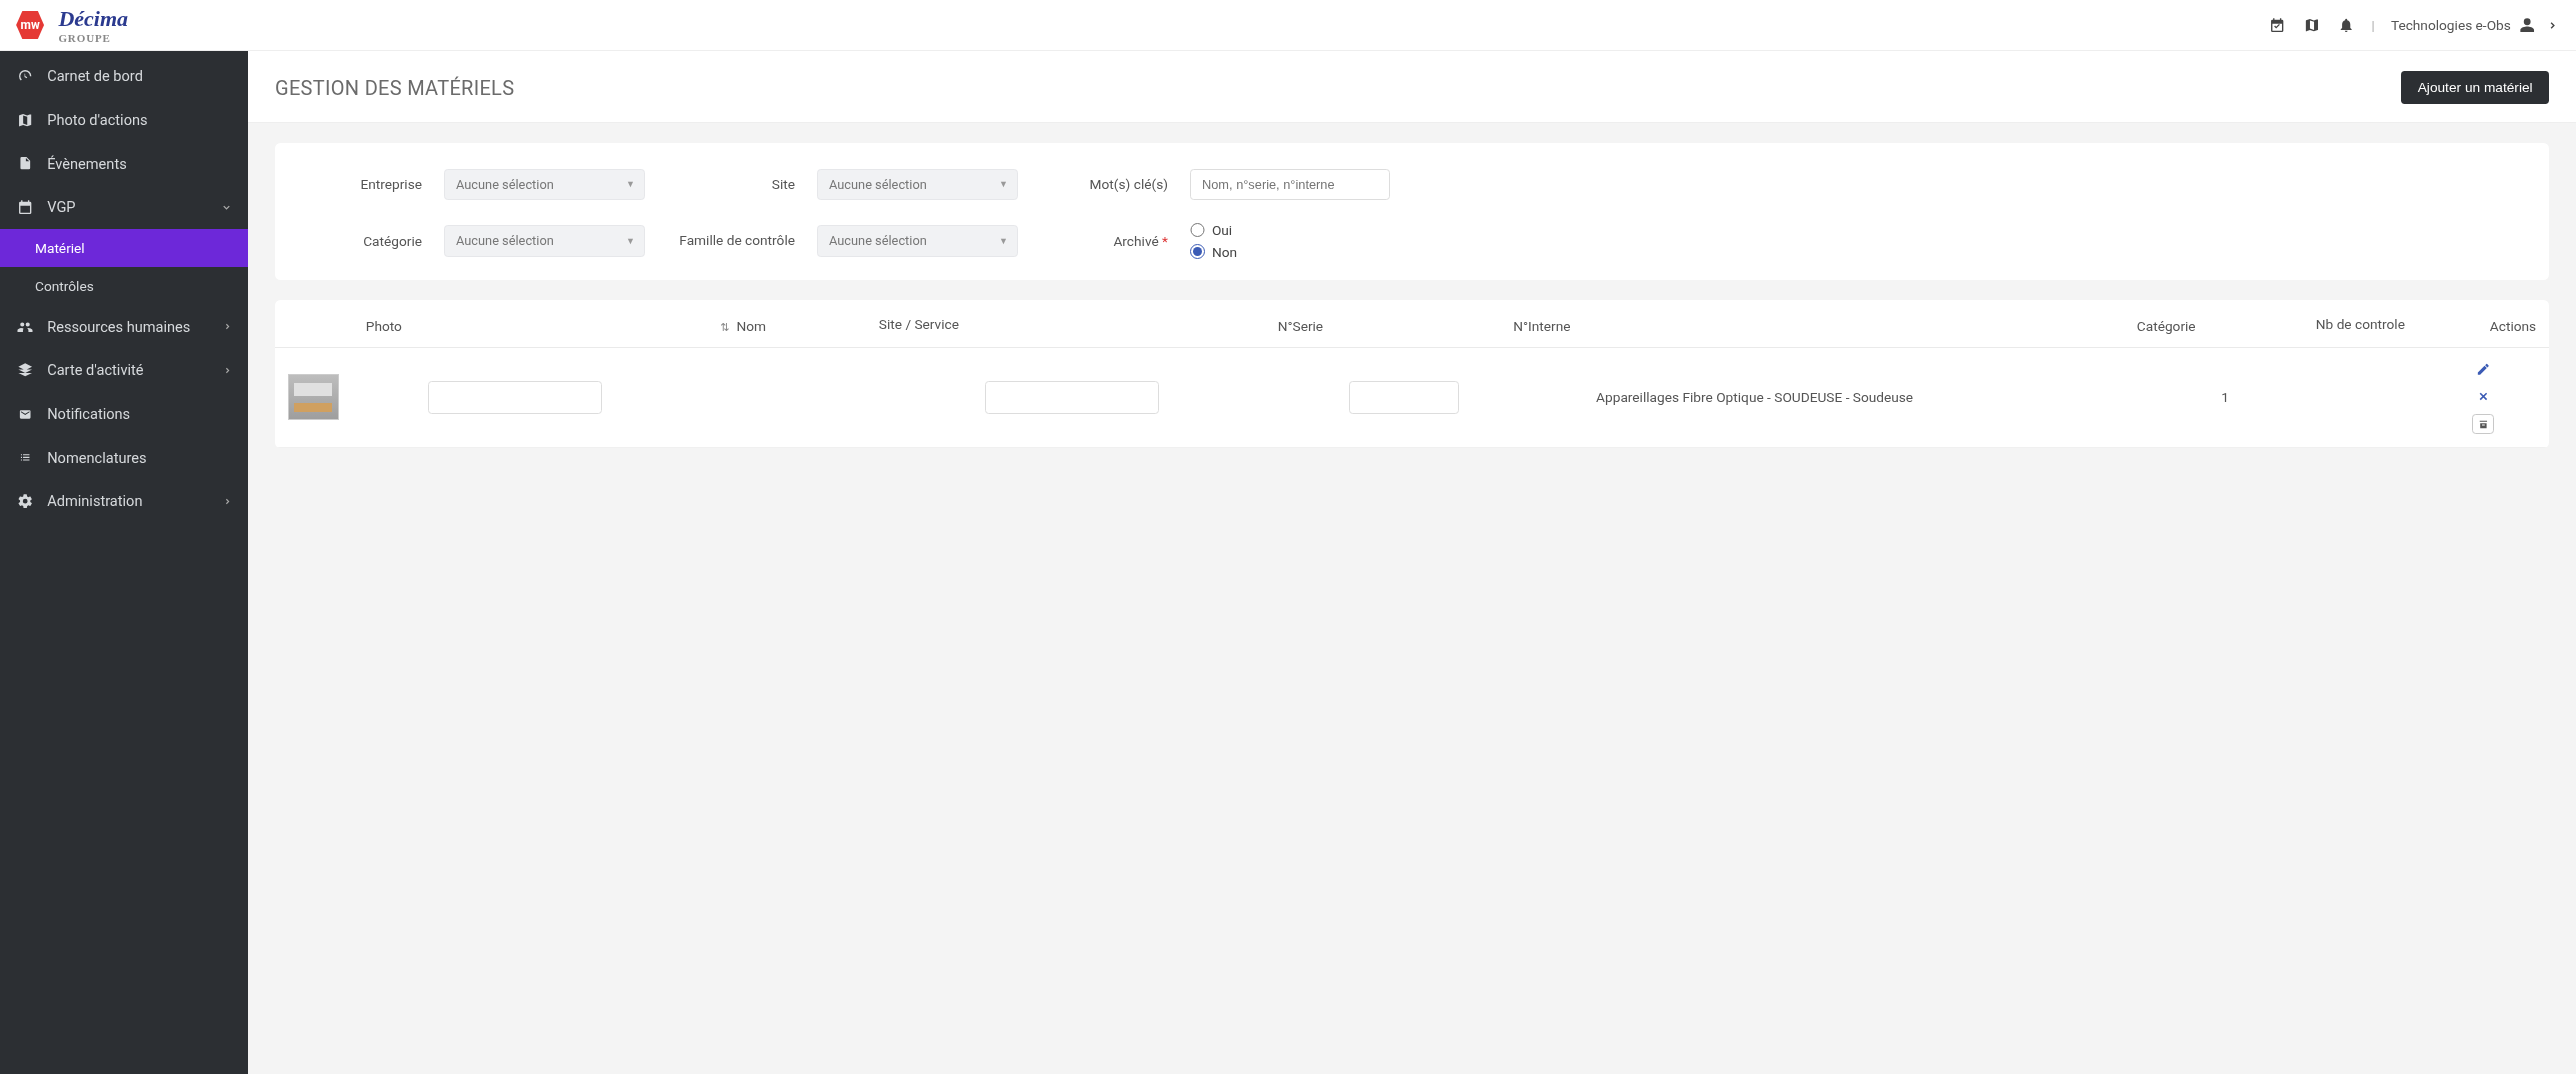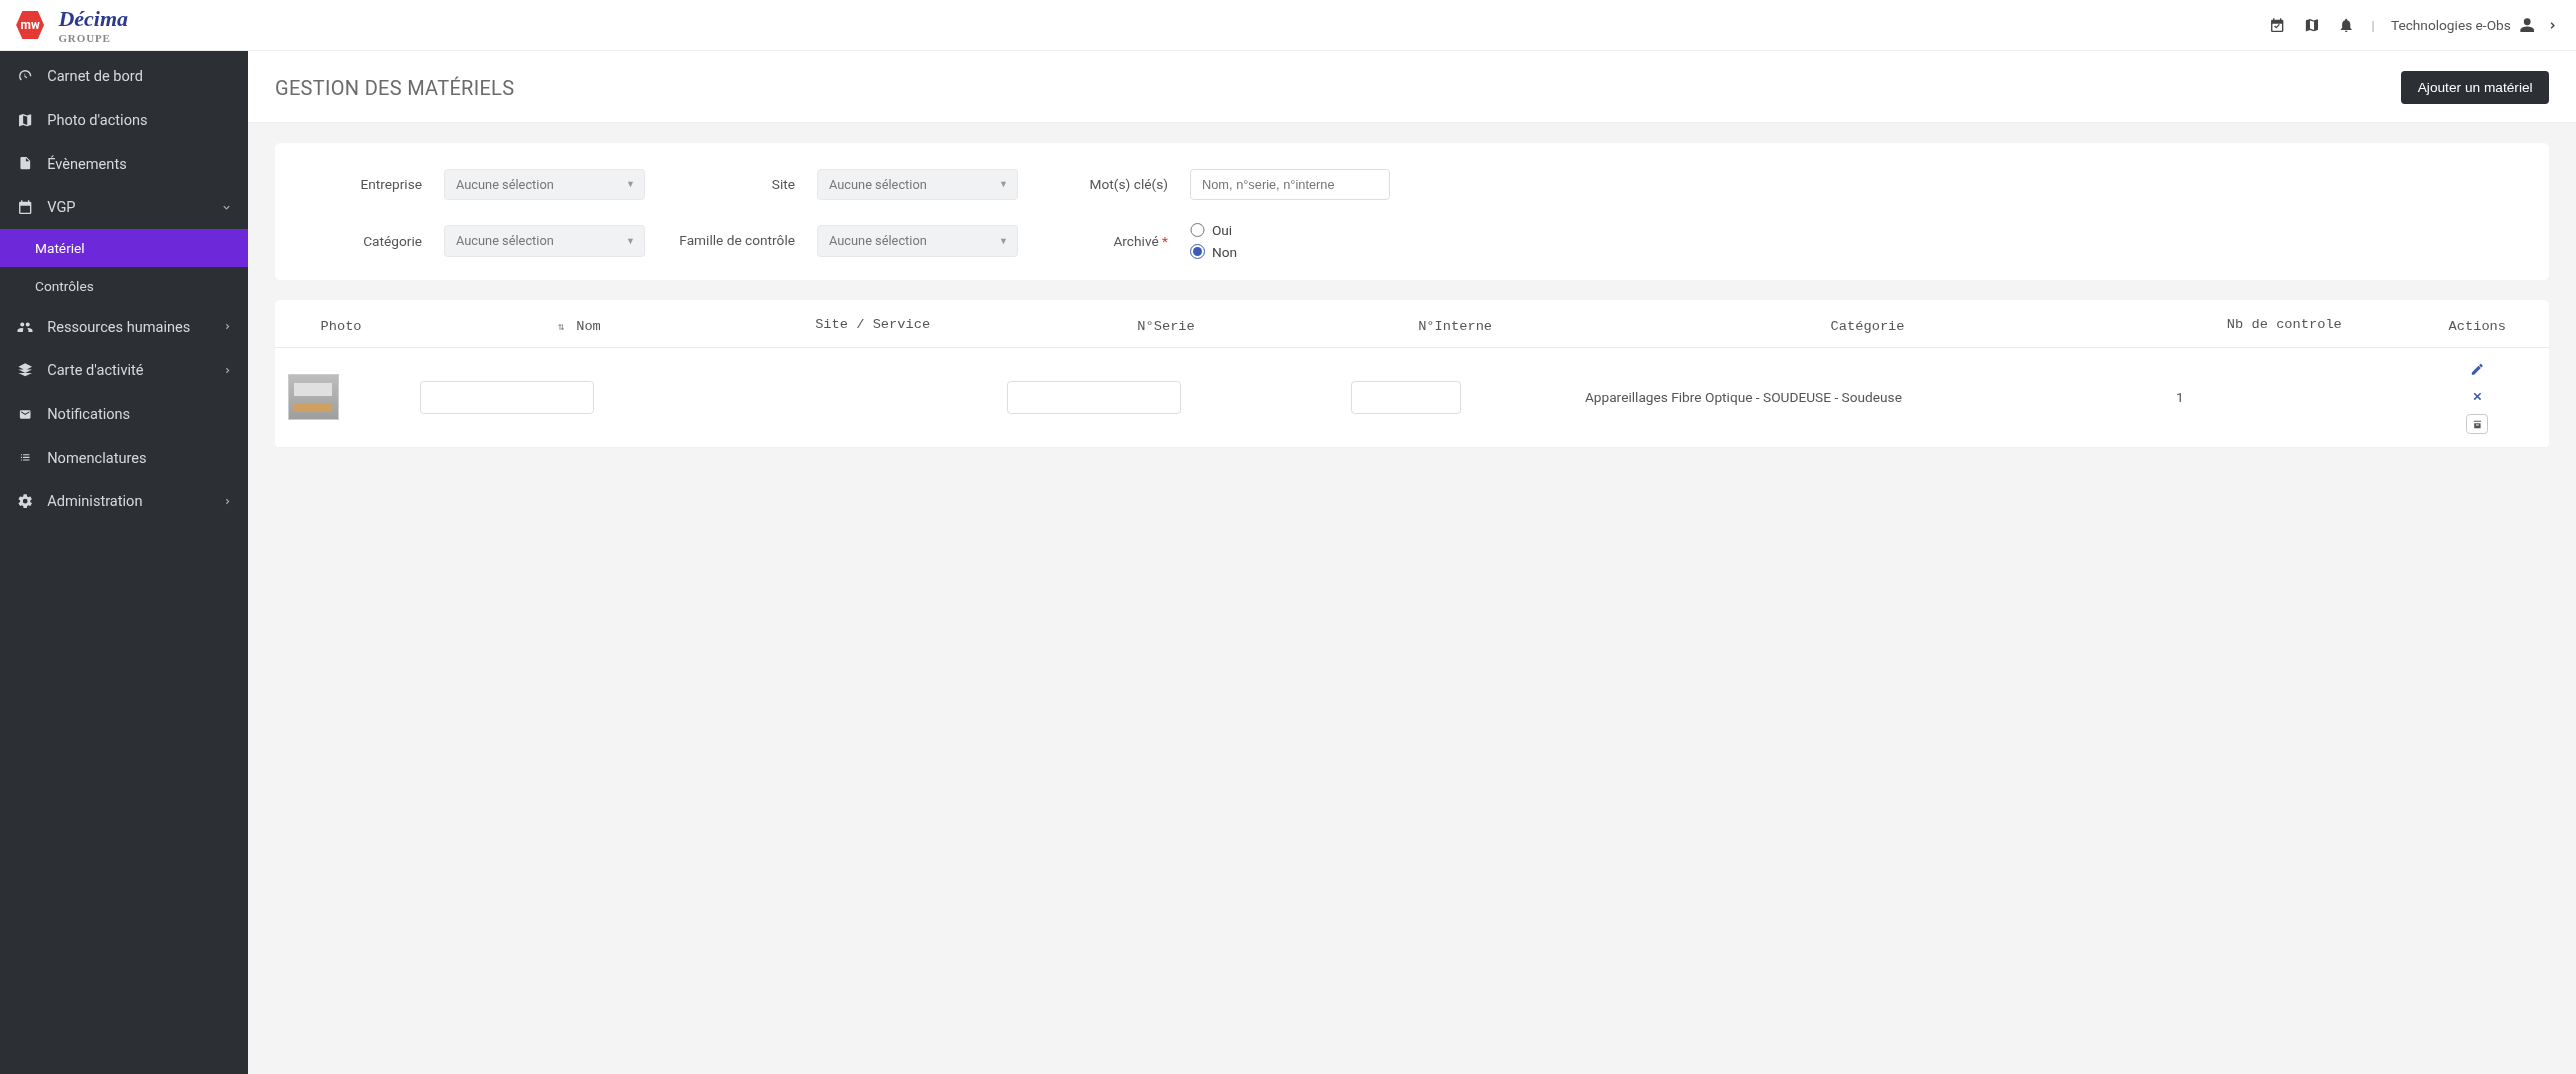--- a/index.html
+++ b/index.html
@@ -166,28 +166,27 @@
       padding: 8.2px 14.6px; font-size:13.7px; cursor:pointer;
     }
     .table-card {
       background:#fff;
       margin: 0 27px 27px 27px;
       border-radius:5.5px;
       overflow: hidden;
     }
     table.data { width:100%; border-collapse: collapse; }
     table.data thead th {
-      text-align:center;
+      text-align:right;
       font-weight:400;
       color:#555;
       font-size:13.7px;
       padding: 16.4px 12.8px 12.8px 12.8px;
       border-bottom: 0.9px solid #eaeaea;
       vertical-align: bottom;
-      font-family: Liberation Mono, monospace;
     }
     table.data thead th .sort { color:#888; margin-right:3.7px; font-size:11px; }
     table.data tbody td {
       padding: 12.8px;
       border-bottom: 0.9px solid #f0f0f0;
       vertical-align: middle;
       color:#555;
       font-size:13.7px;
     }
     .thumb {

